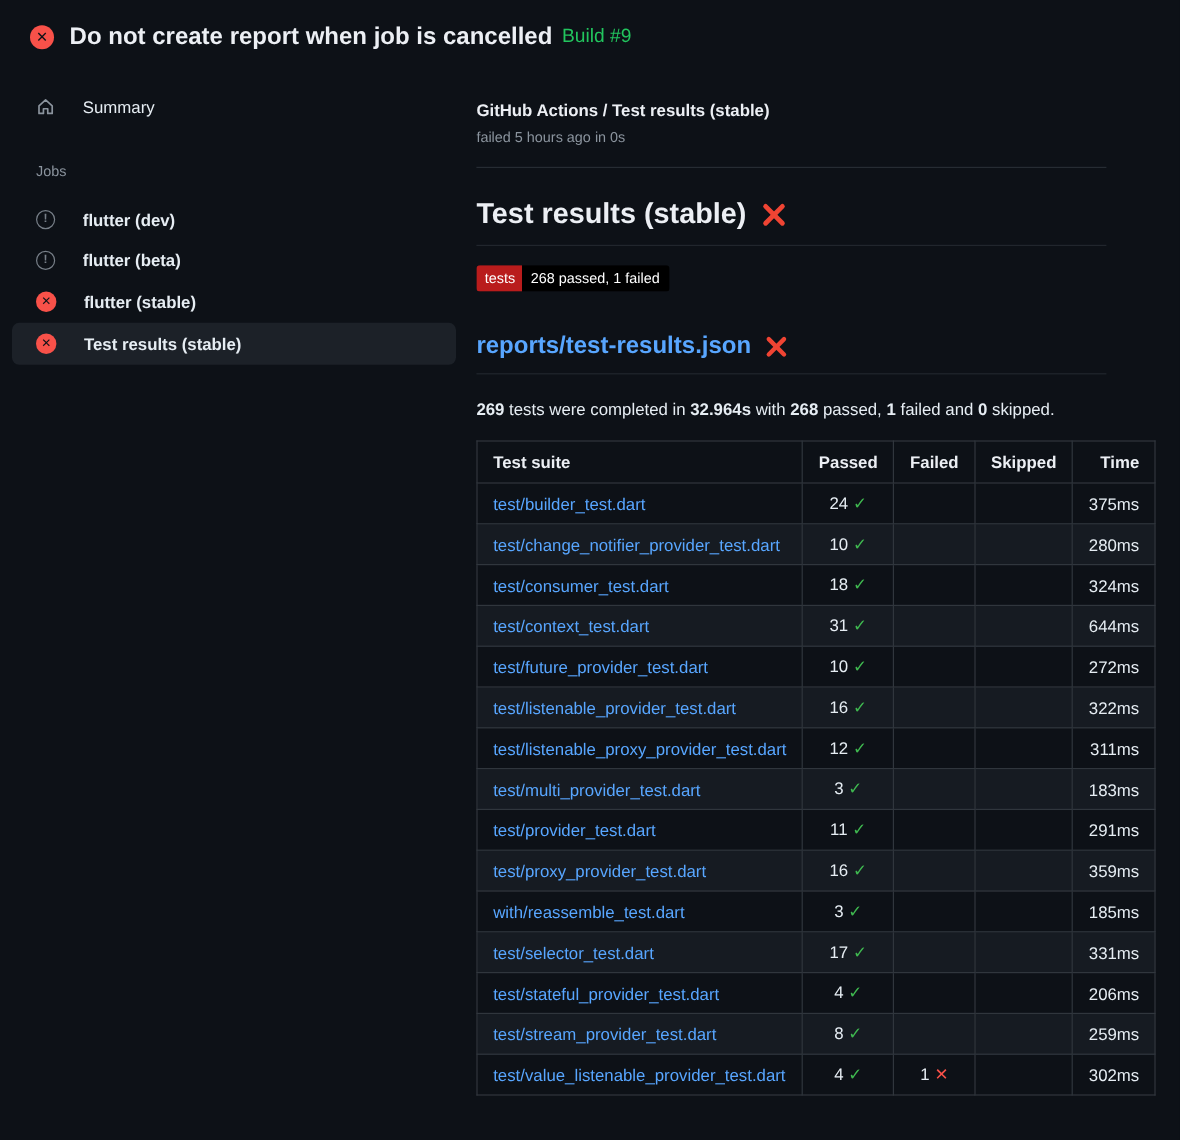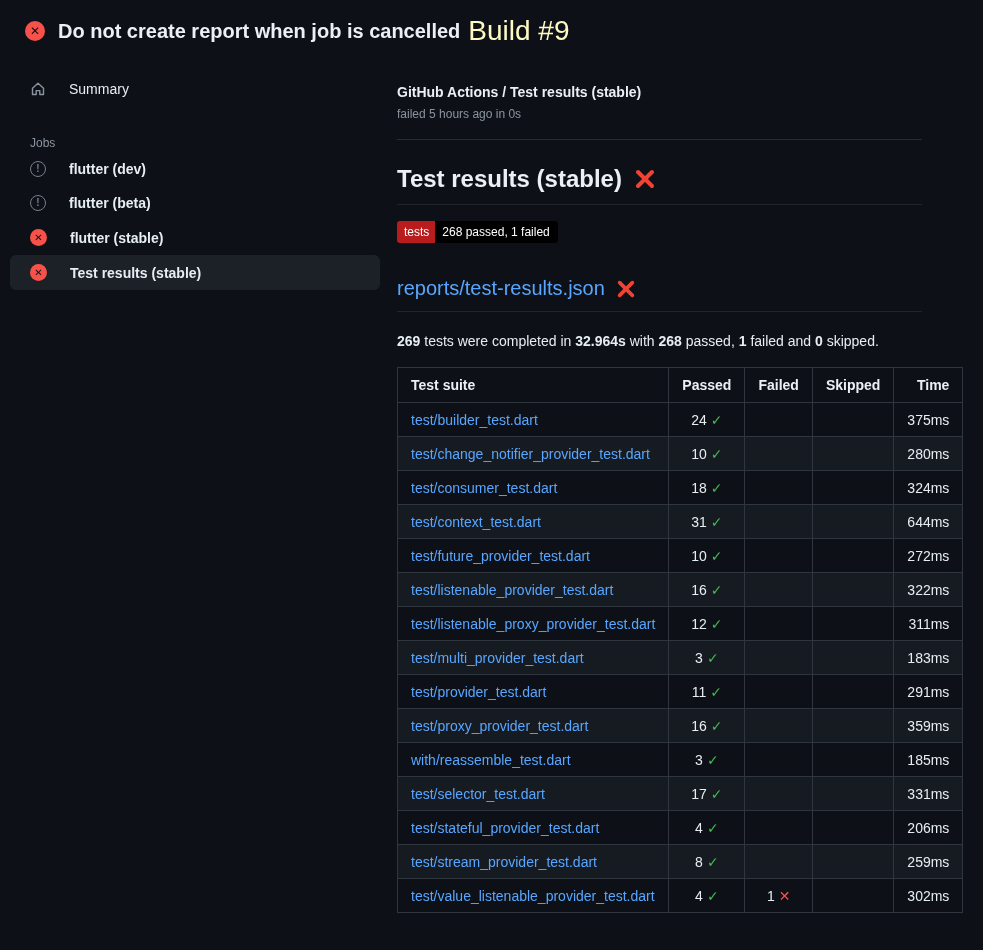--- a/index.html
+++ b/index.html
@@ -19,35 +19,35 @@
   }
   .status-dot {
     width:20px; height:20px; border-radius:50%;
     background:#f85149;
     display:inline-flex; align-items:center; justify-content:center;
     color:#0d1117; font-size:12px; font-weight:700; line-height:1;
     flex:0 0 auto;
   }
   .status-dot.small { width:17px; height:17px; font-size:10px; }
   .run-title { margin-left:13px; font-size:20px; font-weight:700; color:#eceff4; }
-  .run-build { margin-left:8px; font-size:28px; font-weight:400; color:#fef9c3; }
+  .run-build { margin-left:8px; font-size:16px; font-weight:400; color:#22c55e; }
 
   
   .sidebar { position:absolute; left:0; top:56px; width:390px; }
   .side-item {
     display:flex; align-items:center;
     margin:0 10px; padding:9px 20px;
     border-radius:6px;
     cursor:pointer;
     gap:10px;
   }
   .side-item .label { margin-left:13px; font-size:14px; color:#e6edf3; }
   .summary-item { margin-top:16px; }
   .jobs-heading {
-    margin:30px 0 2px 30px;
+    margin:30px 0 16px 30px;
     font-size:12px; color:#8b949e;
   }
   .job-item .label { font-weight:600; }
   .job-item.selected { background:#1c2128; }
   .icon-cancelled {
     width:16px; height:16px; border-radius:50%;
     border:1.5px solid #777f88;
     color:#777f88; font-size:10px; font-weight:700;
     display:inline-flex; align-items:center; justify-content:center;
     flex:0 0 auto; line-height:1;
@@ -70,21 +70,21 @@
   .x-mark line { stroke:#ef4433; stroke-width:4; stroke-linecap:round; }
   .badge {
     display:inline-flex; margin-top:16px;
     font-size:12px; font-weight:400; color:#fff;
     border-radius:3px; overflow:hidden;
   }
   .badge .badge-label { background:#b91c1c; padding:4px 6px 4px 7px; }
   .badge .badge-value { background:#000000; padding:4px 8px 4px 7px; }
   h2.report-title {
     margin-top:34px; padding-bottom:11px;
-    font-size:20px; font-weight:400; color:#58a6ff;
+    font-size:20px; font-weight:700; color:#58a6ff;
     border-bottom:1px solid #21262d;
     display:flex; align-items:center; gap:11px;
   }
   h2.report-title .report-link { color:#58a6ff; text-decoration:none; cursor:pointer; }
   .summary-line { margin-top:21px; font-size:14px; color:#e6edf3; }
   .summary-line b { font-weight:700; }
 
   
   table.results {
     margin-top:18px;

